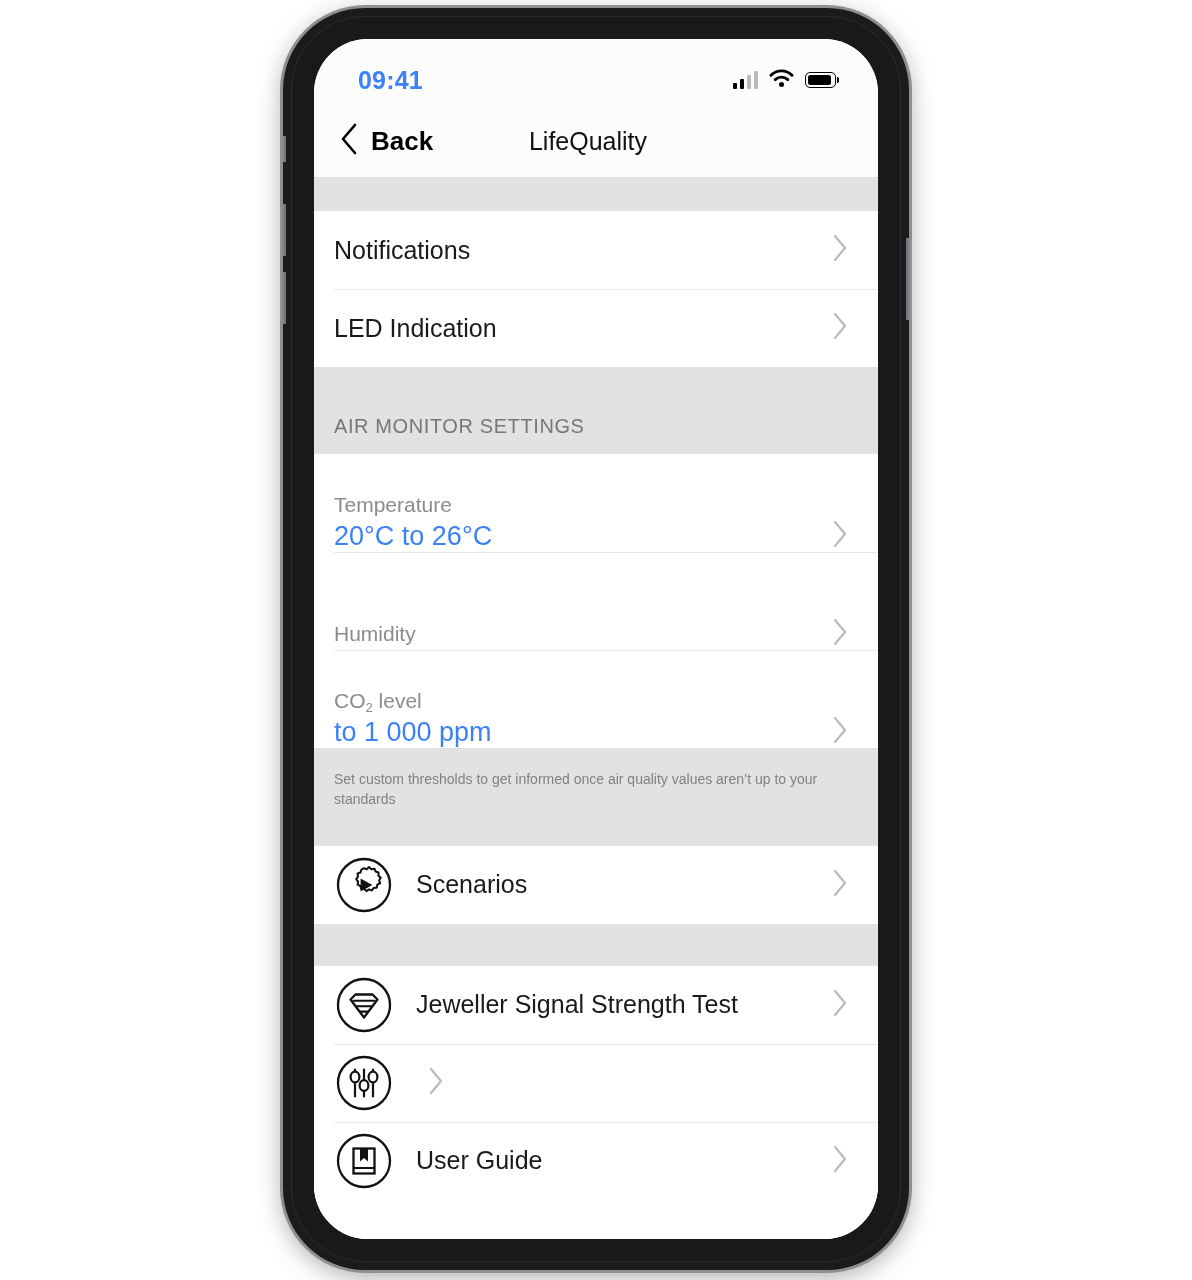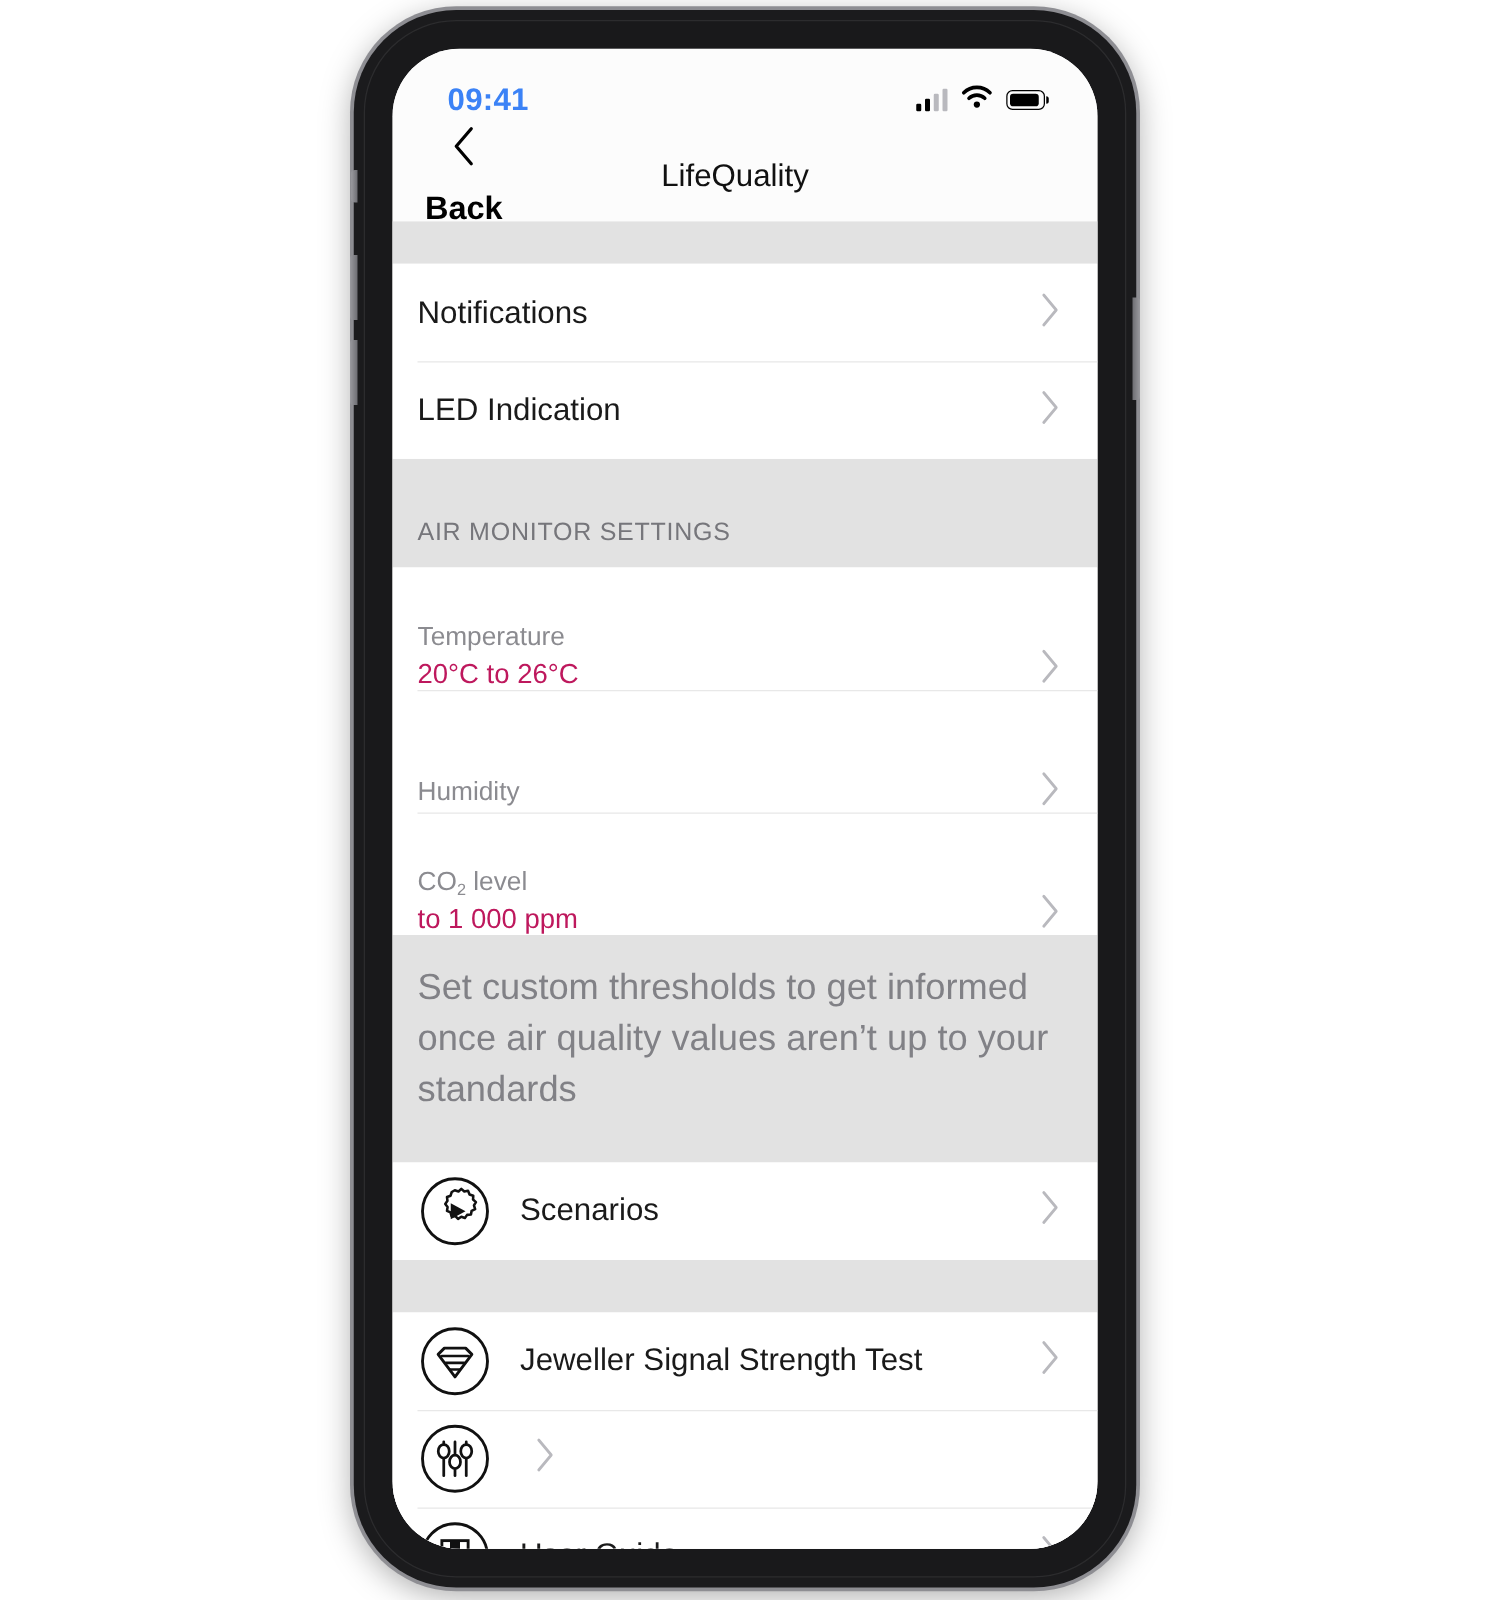--- a/index.html
+++ b/index.html
@@ -141,21 +141,20 @@
     align-items: center;
     position: relative;
     padding: 0 26px;
   }
   .nav-back {
     display: flex;
     align-items: center;
     gap: 13px;
     cursor: pointer;
     z-index: 2;
-    flex-direction: column;
   }
   .nav-back-label {
     font-size: 26px;
     font-weight: bold;
     color: #000;
   }
   .nav-title {
     position: absolute;
     left: 0; right: 16px;
     text-align: center;
@@ -201,38 +200,38 @@
   .row-title {
     font-size: 25px;
     color: #1a1a1a;
   }
   .row-sub-label {
     font-size: 21px;
     color: #8b8b90;
     margin-bottom: 4px;
   }
   .row-sub-value {
-    font-size: 22px;
-    color: #be185d;
+    font-size: 27px;
+    color: #3b82f6;
   }
   .row.two-line { min-height: 98px; padding-left: 20px; align-items: flex-end; }
 
   .row .chev { flex: 0 0 auto; margin-left: 12px; }
 
   .section-header {
     background: #e2e2e2;
     padding: 48px 20px 16px 20px;
     font-size: 20px;
     letter-spacing: 0.6px;
     color: #76767b;
   }
   .footer-note {
     background: #e2e2e2;
     padding: 22px 20px 36px 20px;
-    font-size: 29px;
+    font-size: 14px;
     line-height: 1.42;
     color: #818186;
   }
 
   
   .row.no-icon { padding-left: 20px; }
   .row.no-icon .row-body { padding-left: 0; }
 
   sub { font-size: 0.62em; vertical-align: baseline; position: relative; top: 0.28em; }
 

